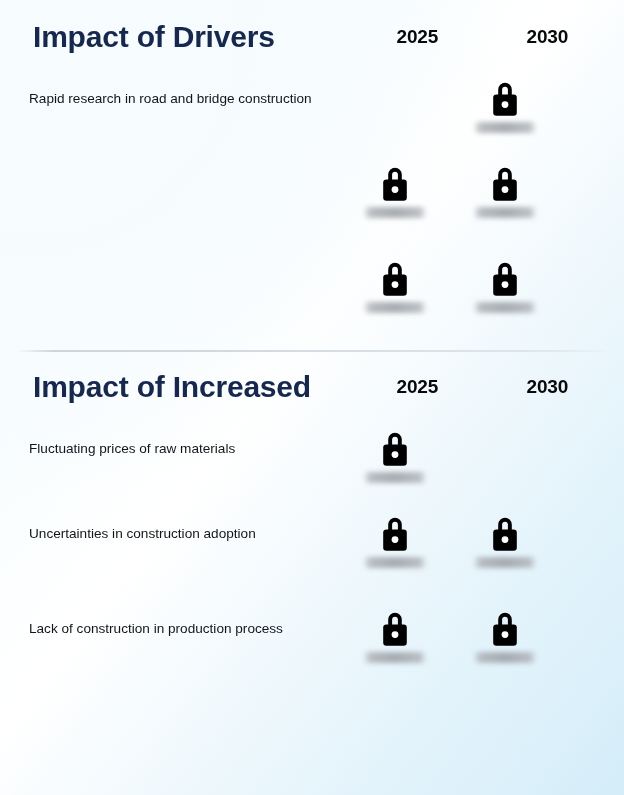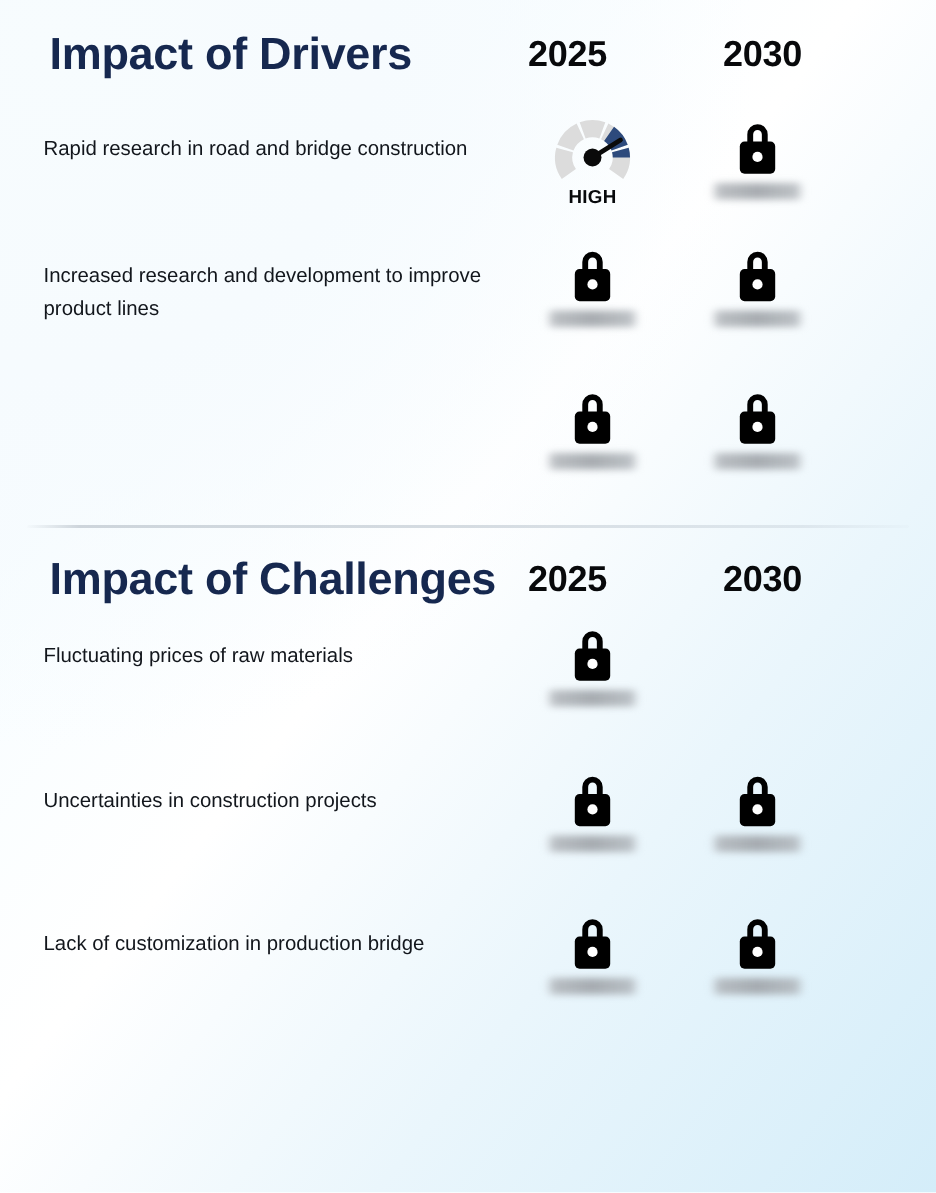--- a/index.html
+++ b/index.html
@@ -62,22 +62,22 @@
     color: #16284f;
     letter-spacing: -0.2px;
     white-space: nowrap;
     line-height: 30px;
   }
 
   .col-head {
     position: absolute;
     top: 0px;
     width: 86px;
-    text-align: left;
-    font-size: 24px;
+    text-align: right;
+    font-size: 19px;
     font-weight: bold;
     color: #08090b;
     line-height: 30px;
     letter-spacing: -0.2px;
   }
   .col-head.c2025 { left: 352px; }
   .col-head.c2030 { left: 482px; }
 
   
   .row {
@@ -164,49 +164,32 @@
 
 <div class="page">
     <div class="section" id="section-drivers">
       <div class="section-header">
         <div class="section-title">Impact of Drivers</div>
         <div class="col-head c2025">2025</div>
         <div class="col-head c2030">2030</div>
       </div>
       <div class="row" style="top: 88px;">
         <div class="row-label">Rapid research in road and bridge construction</div>
-        <div class="cell c2025">
-          <div class="gauge-wrap">
-            <svg viewBox="0 0 60 56" class="gauge-svg">
-              <path d="M 9.5211988927752 47.339410908776145 A 25 25 0 0 1 5.851854342773294 26.529523872436975 L 16.96000134509758 29.505942891115968 A 13.5 13.5 0 0 0 18.941447402098607 40.74328189073912 Z" fill="#dcdcdc"></path>
-              <path d="M 6.507684480352292 24.449496416858278 A 25 25 0 0 1 19.434543456482515 10.34230532408375 L 24.29465346650056 20.764844875005224 A 13.5 13.5 0 0 0 17.314149619390236 28.38272806510347 Z" fill="#dcdcdc"></path>
-              <path d="M 21.44949641685828 9.507684480352289 A 25 25 0 0 1 38.55050358314172 9.507684480352292 L 34.61727193489653 20.314149619390236 A 13.5 13.5 0 0 0 25.38272806510347 20.314149619390236 Z" fill="#dcdcdc"></path>
-              <path d="M 40.565456543517485 10.342305324083753 A 25 25 0 0 1 53.49231551964771 24.44949641685828 L 42.685850380609764 28.38272806510347 A 13.5 13.5 0 0 0 35.705346533499444 20.764844875005224 Z" fill="#dcdcdc"></path>
-              <path d="M 44.33941090877615 12.521198892775207 A 25 25 0 0 1 53.49231551964771 24.44949641685828 L 42.685850380609764 28.38272806510347 A 13.5 13.5 0 0 0 37.74328189073913 21.94144740209861 Z" fill="#2d4a7c"></path>
-              <path d="M 54.148145657226706 26.529523872436982 A 25 25 0 0 1 50.4788011072248 47.33941090877615 L 41.05855259790139 40.74328189073912 A 13.5 13.5 0 0 0 43.03999865490242 29.50594289111597 Z" fill="#dcdcdc"></path>
-              <path d="M 54.148145657226706 26.529523872436982 A 25 25 0 0 1 55 33 L 43.5 33 A 13.5 13.5 0 0 0 43.03999865490242 29.50594289111597 Z" fill="#2d4a7c"></path>
-              <line x1="30" y1="33" x2="48.65705811544137" y2="21.34177618686949" stroke="#0a0a0a" stroke-width="3.2" stroke-linecap="round"></line>
-              <circle cx="30" cy="33" r="6" fill="#0a0a0a"></circle>
-            </svg>
-            <div class="gauge-label">HIGH</div>
-          </div>
-        </div>
         <div class="cell c2030">
           <div class="lock-wrap">
             <svg viewBox="0 0 34 40" class="lock-icon">
               <path d="M10.2 17.5 L10.2 11.6 a6.8 6.8 0 0 1 13.6 0 L23.8 17.5 L19.9 17.5 L19.9 11.6 a2.9 2.9 0 0 0 -5.8 0 L14.1 17.5 Z" fill="#000000"></path>
               <rect x="5.2" y="16.4" width="23.6" height="21.4" rx="3.2" fill="#000000"></rect>
               <circle cx="17" cy="26.6" r="3.4" fill="#ffffff"></circle>
             </svg>
             <div class="redacted-bar"></div>
           </div>
         </div>
       </div>
       <div class="row" style="top: 173px;">
-        <div class="row-label">Increased research and development to improve product lines</div>
         <div class="cell c2025">
           <div class="lock-wrap">
             <svg viewBox="0 0 34 40" class="lock-icon">
               <path d="M10.2 17.5 L10.2 11.6 a6.8 6.8 0 0 1 13.6 0 L23.8 17.5 L19.9 17.5 L19.9 11.6 a2.9 2.9 0 0 0 -5.8 0 L14.1 17.5 Z" fill="#000000"></path>
               <rect x="5.2" y="16.4" width="23.6" height="21.4" rx="3.2" fill="#000000"></rect>
               <circle cx="17" cy="26.6" r="3.4" fill="#ffffff"></circle>
             </svg>
             <div class="redacted-bar"></div>
           </div>
         </div>
@@ -240,39 +223,39 @@
               <circle cx="17" cy="26.6" r="3.4" fill="#ffffff"></circle>
             </svg>
             <div class="redacted-bar"></div>
           </div>
         </div>
       </div>
     </div>
     <div class="section" id="section-challenges">
       <div class="section-divider"></div>
       <div class="section-header">
-        <div class="section-title">Impact of Challenges</div>
+        <div class="section-title">Impact of Increased</div>
         <div class="col-head c2025">2025</div>
         <div class="col-head c2030">2030</div>
       </div>
-      <div class="row" style="top: 76px;">
+      <div class="row" style="top: 88px;">
         <div class="row-label">Fluctuating prices of raw materials</div>
         <div class="cell c2025">
           <div class="lock-wrap">
             <svg viewBox="0 0 34 40" class="lock-icon">
               <path d="M10.2 17.5 L10.2 11.6 a6.8 6.8 0 0 1 13.6 0 L23.8 17.5 L19.9 17.5 L19.9 11.6 a2.9 2.9 0 0 0 -5.8 0 L14.1 17.5 Z" fill="#000000"></path>
               <rect x="5.2" y="16.4" width="23.6" height="21.4" rx="3.2" fill="#000000"></rect>
               <circle cx="17" cy="26.6" r="3.4" fill="#ffffff"></circle>
             </svg>
             <div class="redacted-bar"></div>
           </div>
         </div>
       </div>
       <div class="row" style="top: 173px;">
-        <div class="row-label">Uncertainties in construction projects</div>
+        <div class="row-label">Uncertainties in construction adoption</div>
         <div class="cell c2025">
           <div class="lock-wrap">
             <svg viewBox="0 0 34 40" class="lock-icon">
               <path d="M10.2 17.5 L10.2 11.6 a6.8 6.8 0 0 1 13.6 0 L23.8 17.5 L19.9 17.5 L19.9 11.6 a2.9 2.9 0 0 0 -5.8 0 L14.1 17.5 Z" fill="#000000"></path>
               <rect x="5.2" y="16.4" width="23.6" height="21.4" rx="3.2" fill="#000000"></rect>
               <circle cx="17" cy="26.6" r="3.4" fill="#ffffff"></circle>
             </svg>
             <div class="redacted-bar"></div>
           </div>
         </div>
@@ -281,21 +264,21 @@
             <svg viewBox="0 0 34 40" class="lock-icon">
               <path d="M10.2 17.5 L10.2 11.6 a6.8 6.8 0 0 1 13.6 0 L23.8 17.5 L19.9 17.5 L19.9 11.6 a2.9 2.9 0 0 0 -5.8 0 L14.1 17.5 Z" fill="#000000"></path>
               <rect x="5.2" y="16.4" width="23.6" height="21.4" rx="3.2" fill="#000000"></rect>
               <circle cx="17" cy="26.6" r="3.4" fill="#ffffff"></circle>
             </svg>
             <div class="redacted-bar"></div>
           </div>
         </div>
       </div>
       <div class="row" style="top: 268px;">
-        <div class="row-label">Lack of customization in production bridge</div>
+        <div class="row-label">Lack of construction in production process</div>
         <div class="cell c2025">
           <div class="lock-wrap">
             <svg viewBox="0 0 34 40" class="lock-icon">
               <path d="M10.2 17.5 L10.2 11.6 a6.8 6.8 0 0 1 13.6 0 L23.8 17.5 L19.9 17.5 L19.9 11.6 a2.9 2.9 0 0 0 -5.8 0 L14.1 17.5 Z" fill="#000000"></path>
               <rect x="5.2" y="16.4" width="23.6" height="21.4" rx="3.2" fill="#000000"></rect>
               <circle cx="17" cy="26.6" r="3.4" fill="#ffffff"></circle>
             </svg>
             <div class="redacted-bar"></div>
           </div>
         </div>

